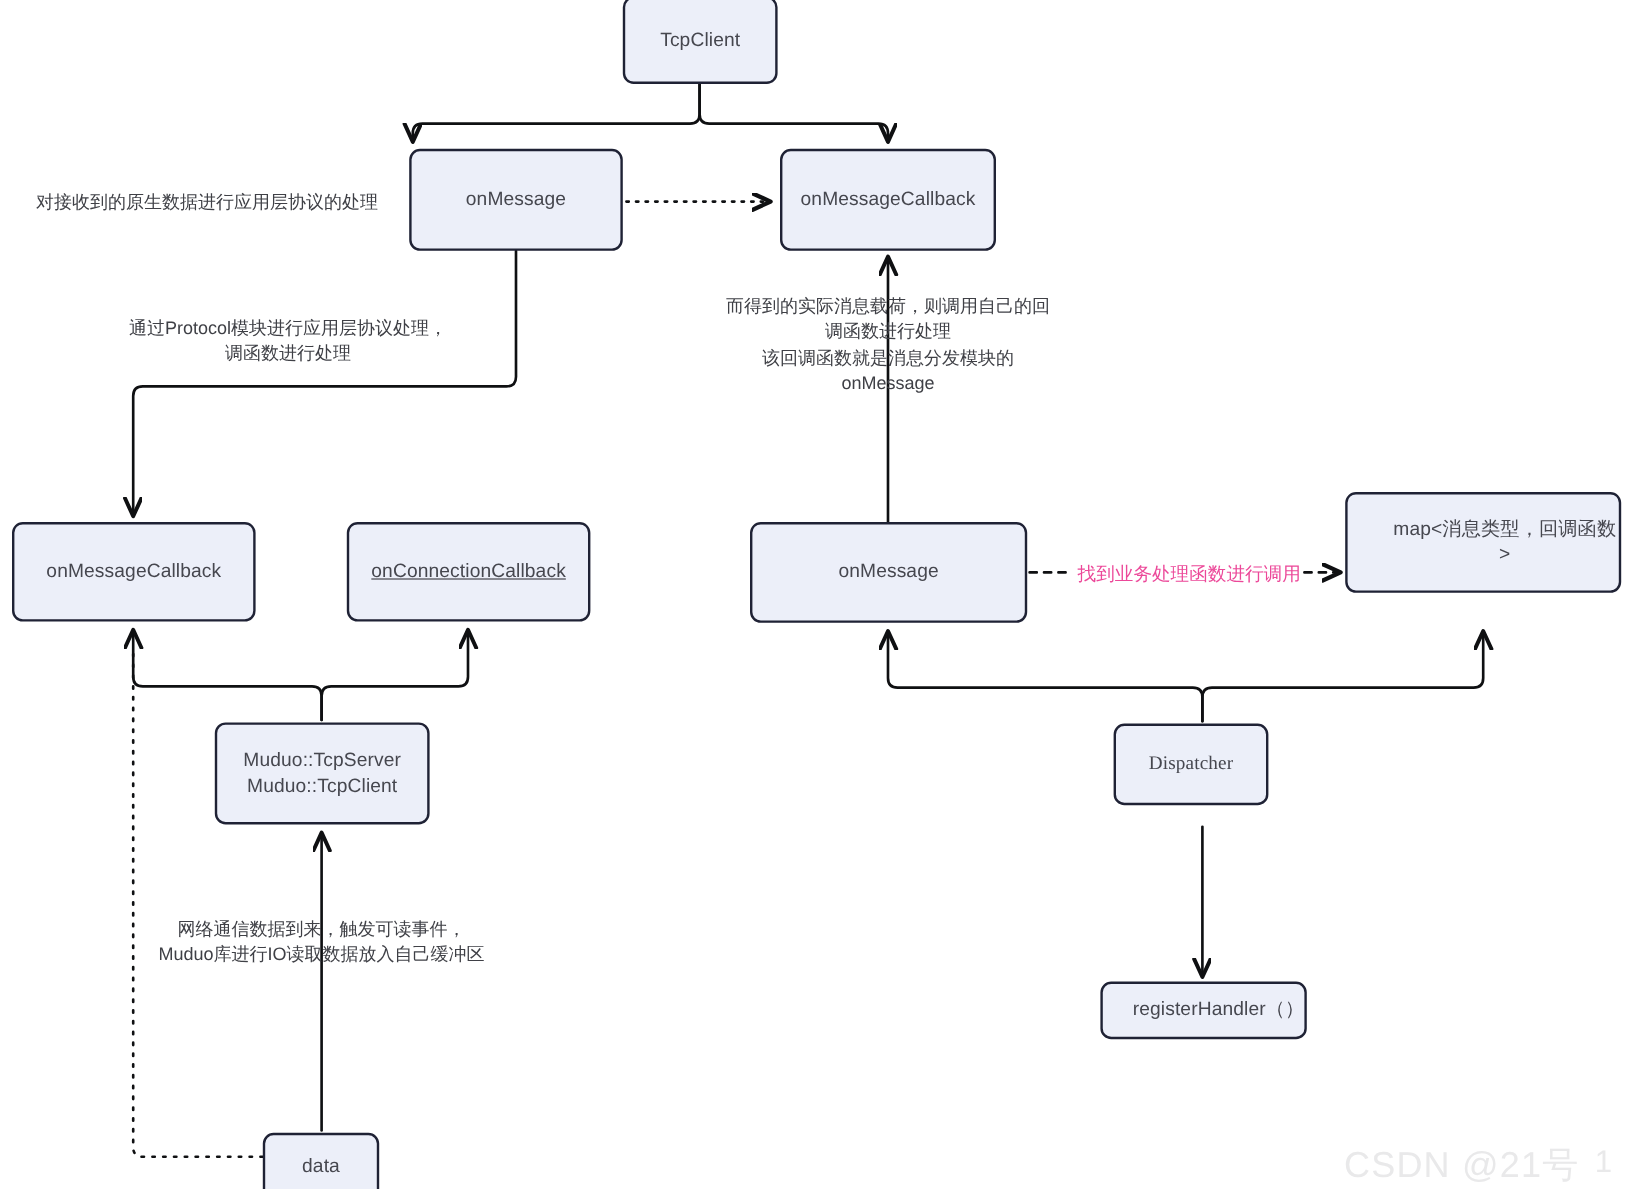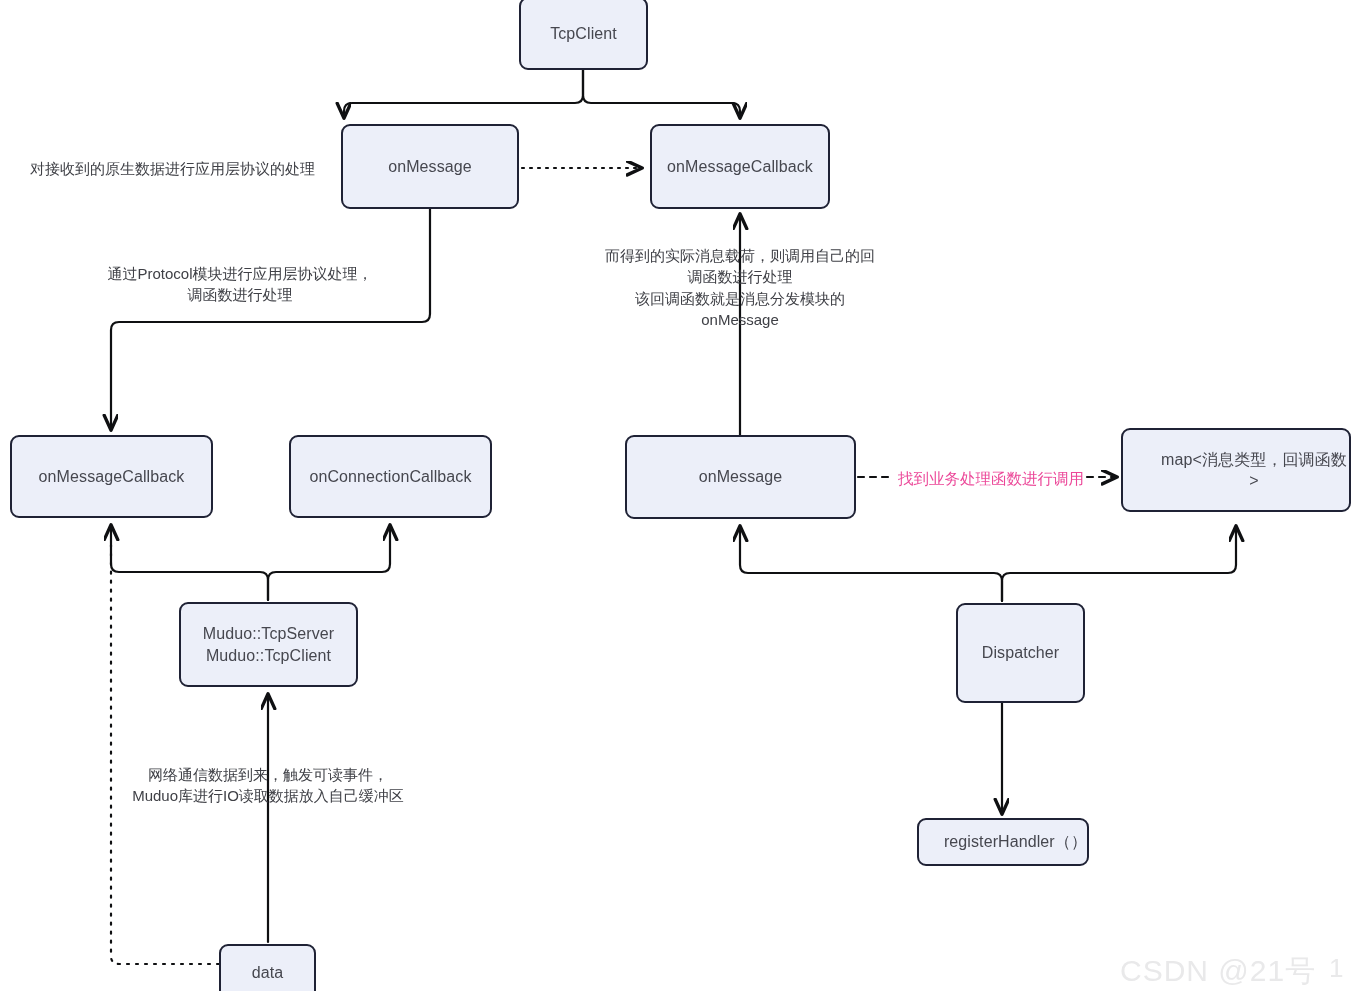--- a/index.html
+++ b/index.html
@@ -137,38 +137,38 @@
   </div>
 
   <div class="node" style="left:650px; top:124px; width:180px; height:85px;">
     <span>onMessageCallback</span>
   </div>
 
   <div class="node" style="left:10px; top:435px; width:203px; height:83px;">
     <span>onMessageCallback</span>
   </div>
 
-  <div class="node" style="left:289px; top:435px; width:203px; height:83px;">
+  <div class="node" style="left:289px; top:435px; width:203px; height:83px;text-decoration:underline;">
     <span>onConnectionCallback</span>
   </div>
 
   <div class="node" style="left:625px; top:435px; width:231px; height:84px;">
     <span>onMessage</span>
   </div>
 
-  <div class="node" style="left:1121px; top:428px; width:230px; height:84px;padding-left:36px;">
+  <div class="node" style="left:1121px; top:410px; width:230px; height:84px;padding-left:36px;">
     <span>map&lt;消息类型，回调函数&gt;</span>
   </div>
 
   <div class="node" style="left:179px; top:602px; width:179px; height:85px;">
     <span>Muduo::TcpServer
 Muduo::TcpClient</span>
   </div>
 
-  <div class="node" style="left:956px; top:603px; width:129px; height:100px;">
+  <div class="node" style="left:928px; top:603px; width:129px; height:68px;font-family:Liberation Serif, serif;">
     <span>Dispatcher</span>
   </div>
 
   <div class="node" style="left:917px; top:818px; width:172px; height:48px;justify-content:flex-end;">
     <span>registerHandler（）</span>
   </div>
 
   <div class="node" style="left:219px; top:944px; width:97px; height:70px;">
     <span style="margin-top:-12px;">data</span>
   </div>

